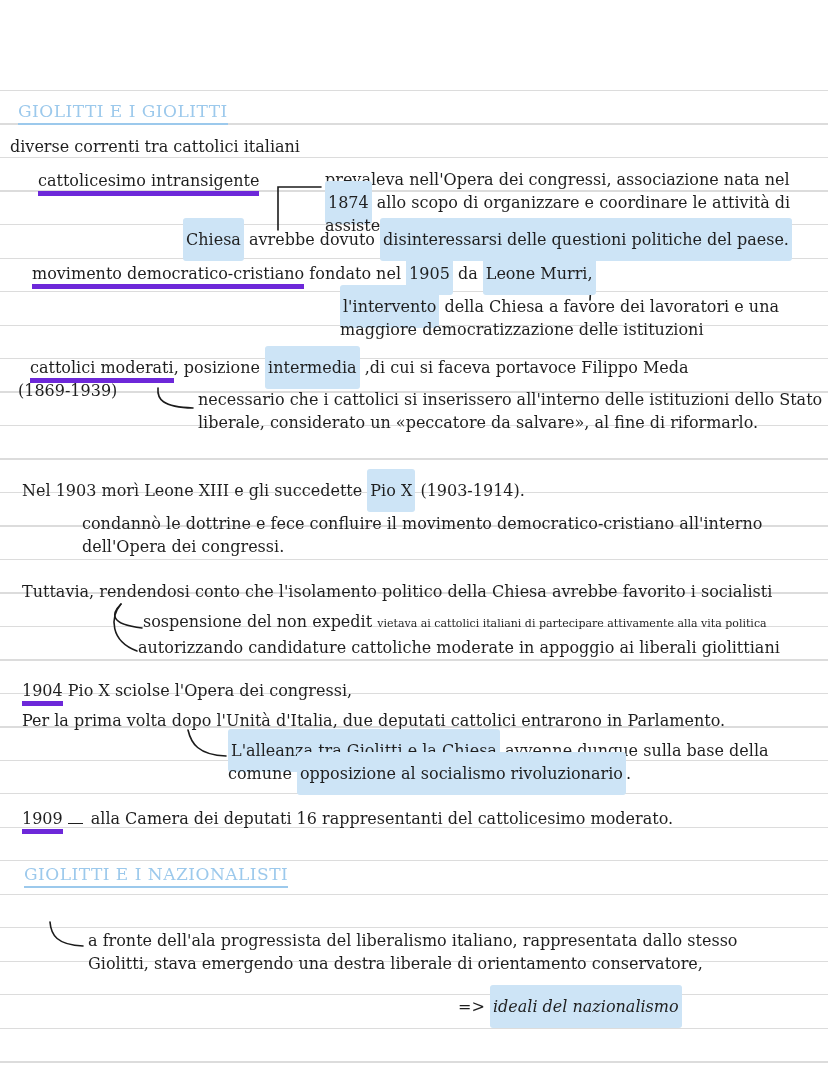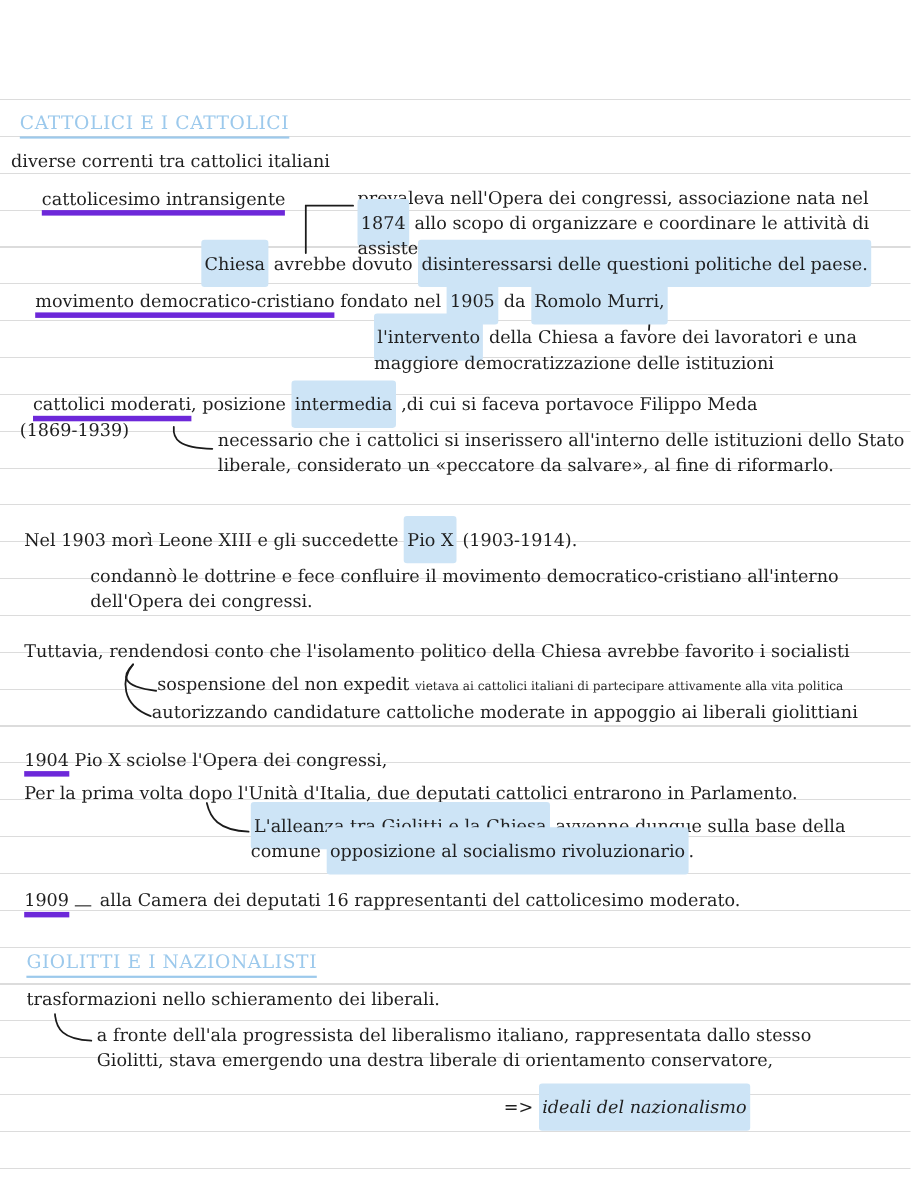--- a/index.html
+++ b/index.html
@@ -41,41 +41,41 @@
     <path d="M591,285 L590,300"></path>
     <path d="M158,388 C157,399 162,407 193,408"></path>
     <path d="M391,495 L391,509"></path>
     <path d="M121,604 C112,613 108,624 142,628"></path>
     <path d="M121,604 C110,617 110,641 137,651"></path>
     <path d="M188,730 C191,743 198,755 226,756"></path>
     <path d="M50,922 C51,935 57,945 83,946"></path>
   </svg>
 
   <div class="t" style="left:18px; top:100px;">
-    <span class="title">CATTOLICI E I CATTOLICI</span>
+    <span class="title">GIOLITTI E I GIOLITTI</span>
   </div>
 
   <div class="t" style="left:10px; top:135px;">
     <span>diverse correnti tra cattolici italiani</span>
   </div>
 
   <div class="t" style="left:38px; top:169px;">
     <span class="ul">cattolicesimo intransigente</span>
   </div>
 
   <div class="t wrap" style="left:325px; top:168px; width:505px;">
     <span>prevaleva nell'Opera dei congressi, associazione nata nel </span><span class="hl">1874</span><span> allo scopo di organizzare e coordinare le attività di assistenza, sostegno morale, spirituale ed economico.</span>
   </div>
 
   <div class="t" style="left:183px; top:228px;">
     <span class="hl">Chiesa</span><span> avrebbe dovuto </span><span class="hl">disinteressarsi delle questioni politiche del paese.</span>
   </div>
 
   <div class="t" style="left:32px; top:262px;">
-    <span class="ul">movimento democratico-cristiano</span><span> fondato nel </span><span class="hl">1905</span><span> da </span><span class="hl">Romolo Murri,</span>
+    <span class="ul">movimento democratico-cristiano</span><span> fondato nel </span><span class="hl">1905</span><span> da </span><span class="hl">Leone Murri,</span>
   </div>
 
   <div class="t wrap" style="left:340px; top:295px; width:445px;">
     <span class="hl">l'intervento</span><span> della Chiesa a favore dei lavoratori e una maggiore democratizzazione delle istituzioni</span>
   </div>
 
   <div class="t" style="left:30px; top:356px;">
     <span class="ul">cattolici moderati</span><span>, posizione </span><span class="hl">intermedia</span><span> ,di cui si faceva portavoce Filippo Meda</span>
   </div>
 
@@ -121,23 +121,20 @@
   </div>
 
   <div class="t" style="left:22px; top:807px;">
     <span class="ul">1909</span><span class="dash"></span><span>alla Camera dei deputati 16 rappresentanti del cattolicesimo moderato.</span>
   </div>
 
   <div class="t" style="left:24px; top:863px;">
     <span class="title">GIOLITTI E I NAZIONALISTI</span>
   </div>
 
-  <div class="t" style="left:24px; top:897px;">
-    <span>trasformazioni nello schieramento dei liberali.</span>
-  </div>
 
   <div class="t wrap" style="left:88px; top:929px; width:680px;">
     <span>a fronte dell'ala progressista del liberalismo italiano, rappresentata dallo stesso Giolitti, stava emergendo una destra liberale di orientamento conservatore,</span>
   </div>
 
   <div class="t" style="left:458px; top:995px;font-style:italic;">
     <span>=&gt;</span>
     <span class="hl">ideali del nazionalismo</span>
   </div>
 

